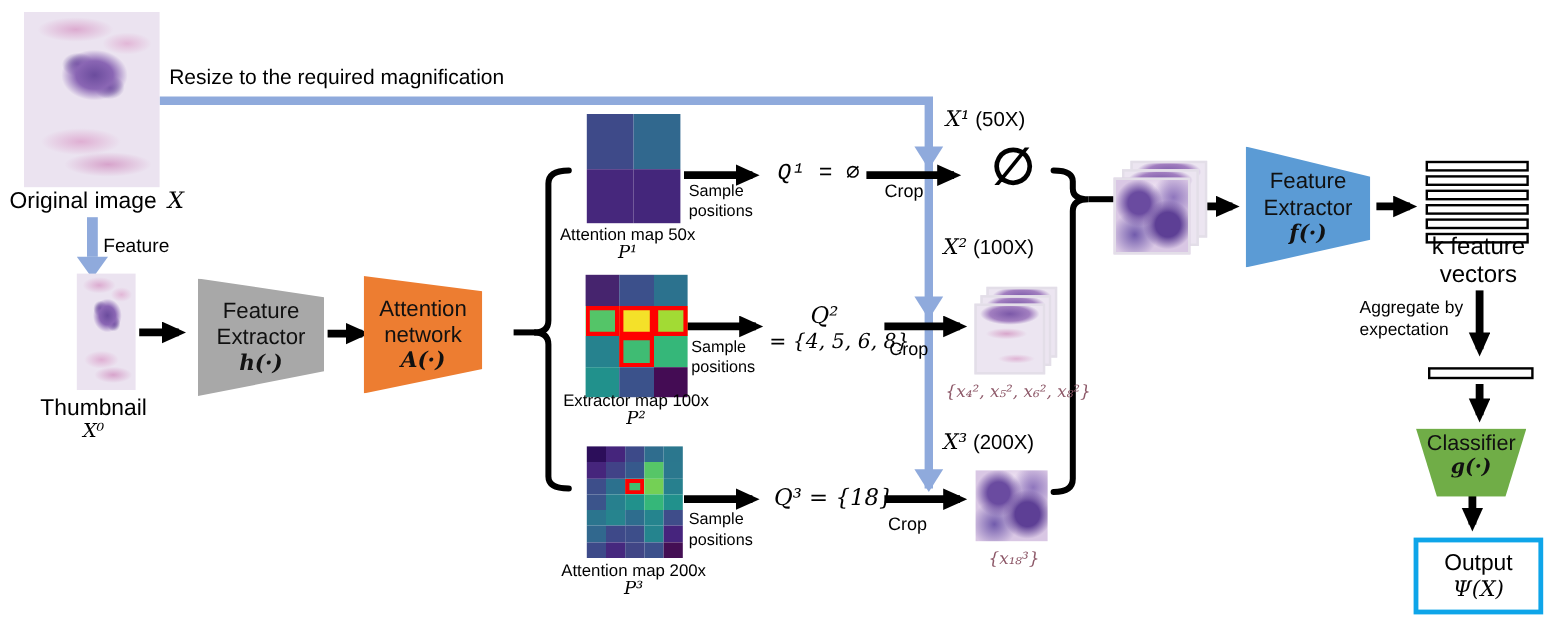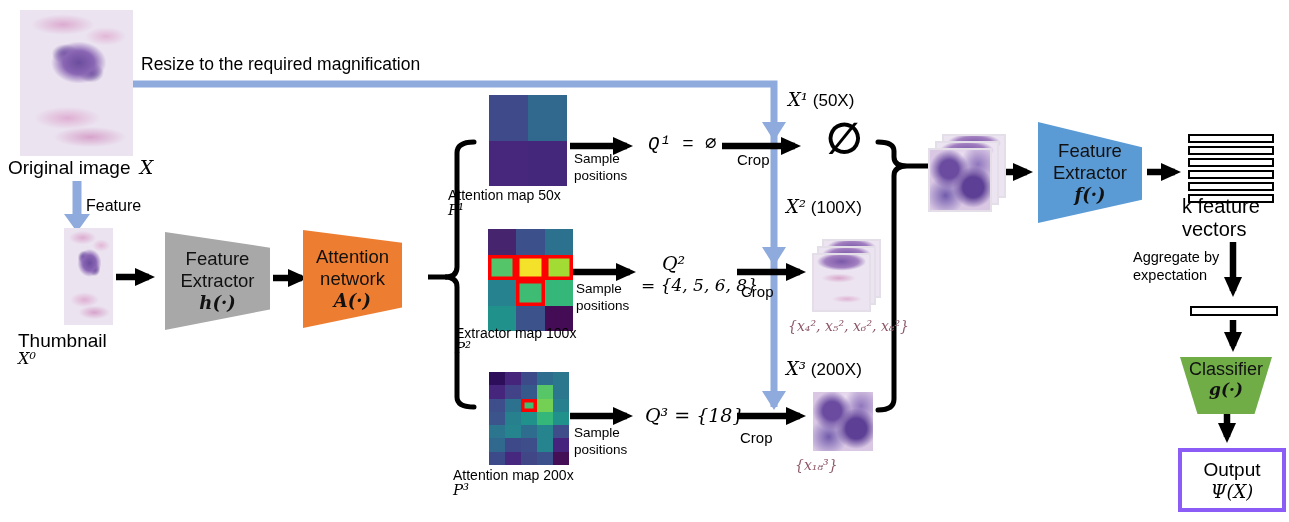--- a/index.html
+++ b/index.html
@@ -5,21 +5,21 @@
   :root{
     --arrow-blue:#8faadc; --block-gray:#a8a8a8; --block-orange:#ed7d31;
     --block-blue:#5b9bd5; --block-green:#70ad47; --highlight-red:#ff0000;
     --set-label-color:#8d5868;
   }
   html,body{margin:0;padding:0;background:#fff;}
   .canvas{position:relative;width:1289px;height:522px;background:#fff;overflow:hidden;
           font-family:"Liberation Sans",sans-serif;}
   svg.overlay{position:absolute;left:0;top:0;z-index:1;}
   .t{position:absolute;color:#000;white-space:nowrap;z-index:3;line-height:1.15;}
-  .c{text-align:left;}
+  .c{text-align:center;}
   .m{font-family:"DejaVu Serif",serif;font-style:italic;}
   .trap{position:absolute;display:flex;flex-direction:column;justify-content:center;
         align-items:center;z-index:2;color:#111;}
   .trap-line{font-size:18.5px;line-height:22px;}
   .trap-fn{font-family:"DejaVu Serif",serif;font-style:italic;font-weight:bold;
            font-size:18px;line-height:22px;}
   .trap-h{left:165px;top:232px;width:105px;height:98px;background:var(--block-gray);
           clip-path:polygon(0 0,100% 16%,100% 79%,0 100%);}
   .trap-a{left:303px;top:230px;width:99px;height:98px;background:var(--block-orange);
           clip-path:polygon(0 0,100% 13%,100% 79%,0 100%);}
@@ -47,21 +47,21 @@
     radial-gradient(circle at 72% 62%,#5d3f95 0%,#5d3f95 18%,rgba(93,63,149,0) 36%),
     radial-gradient(circle at 26% 76%,#715bac 0%,rgba(113,91,172,0) 30%),
     radial-gradient(circle at 80% 24%,#8f76bd 0%,rgba(143,118,189,0) 28%),
     radial-gradient(circle at 54% 12%,#f0e4f3 0%,rgba(240,228,243,0) 22%);}
   .patch{position:absolute;z-index:2;}
   .stackpatch{position:absolute;border:2px solid #e3dee8;}
   .fbars{position:absolute;left:1188px;top:134px;width:86px;z-index:2;}
   .fbar{height:5px;border:2.5px solid #000;background:#fff;margin-bottom:3px;}
   .aggbar{position:absolute;left:1190px;top:306px;width:84px;height:6px;
           border:2.5px solid #000;background:#fff;z-index:2;}
-  .outbox{position:absolute;left:1178px;top:448px;width:100px;height:56px;border:4px solid #8b5cf6;
+  .outbox{position:absolute;left:1178px;top:448px;width:100px;height:56px;border:4px solid #0ea5e9;
           display:flex;flex-direction:column;justify-content:center;align-items:center;z-index:2;}
 </style>
 </head>
 <body>
 
 <div class="canvas">
 
   <svg class="overlay" width="1289" height="522" viewBox="0 0 1289 522">
     <defs>
       <marker id="ahB" markerWidth="22" markerHeight="20" refX="14" refY="9" orient="auto" markerUnits="userSpaceOnUse">

